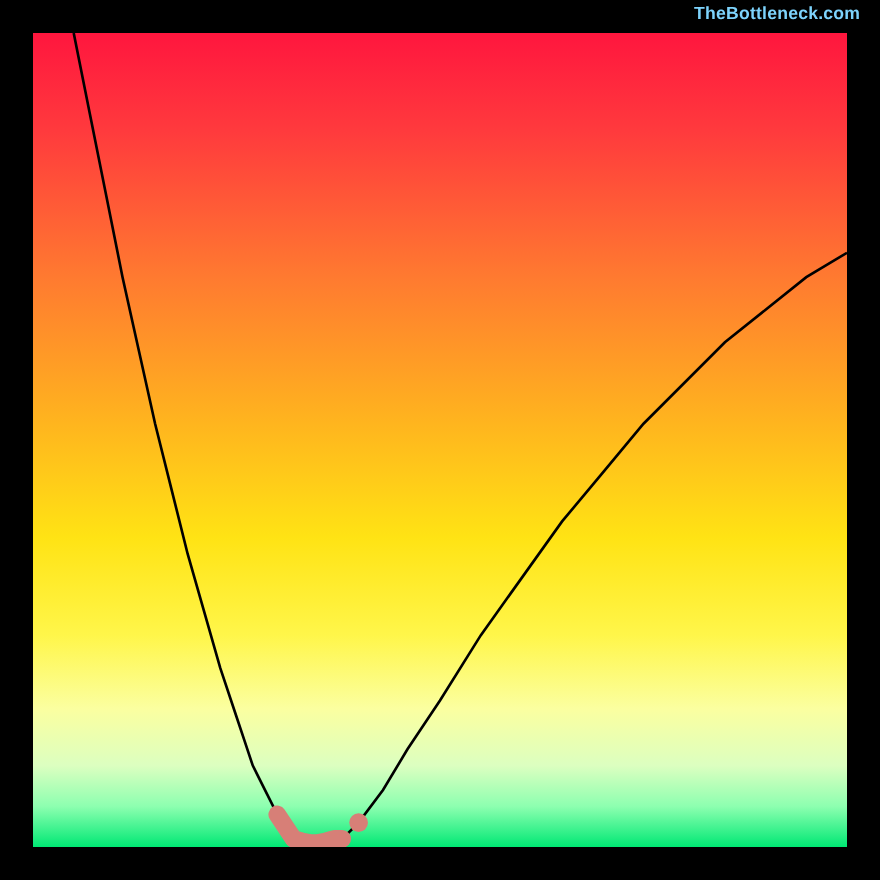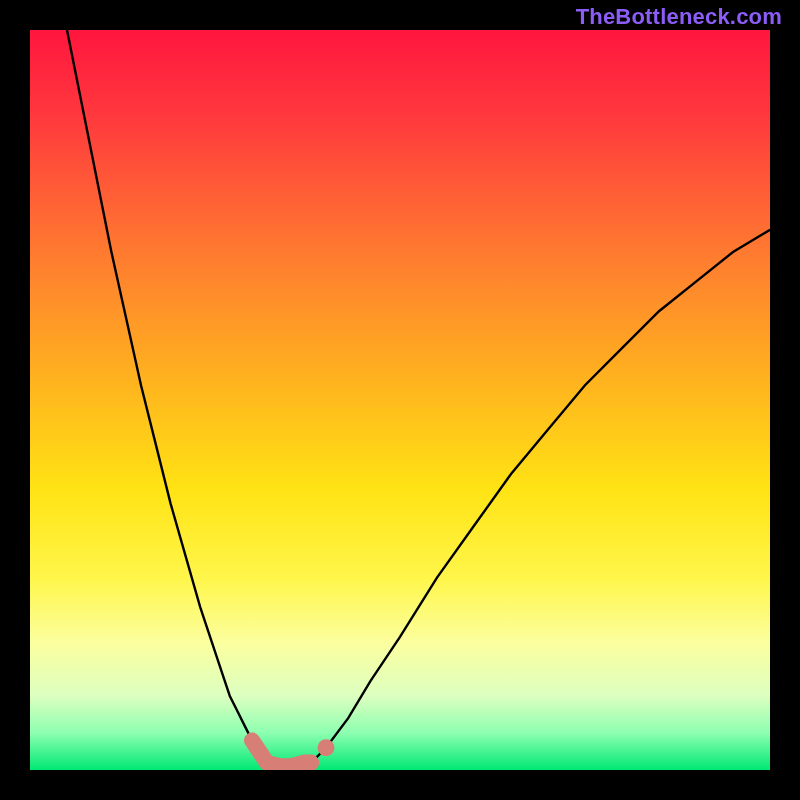--- a/index.html
+++ b/index.html
@@ -14,22 +14,22 @@
   .outer {
     position: relative;
     width: 800px;
     height: 800px;
     background: #000000;
   }
   .watermark {
     position: absolute;
     top: 4px;
     right: 18px;
-    color: #8b5cf6;
-    font-size: 22px;
+    color: #7dd3fc;
+    font-size: 16px;
     font-weight: 600;
     letter-spacing: 0.2px;
     user-select: none;
   }
   .plot {
     position: absolute;
     left: 30px;
     top: 30px;
     width: 740px;
     height: 740px;

